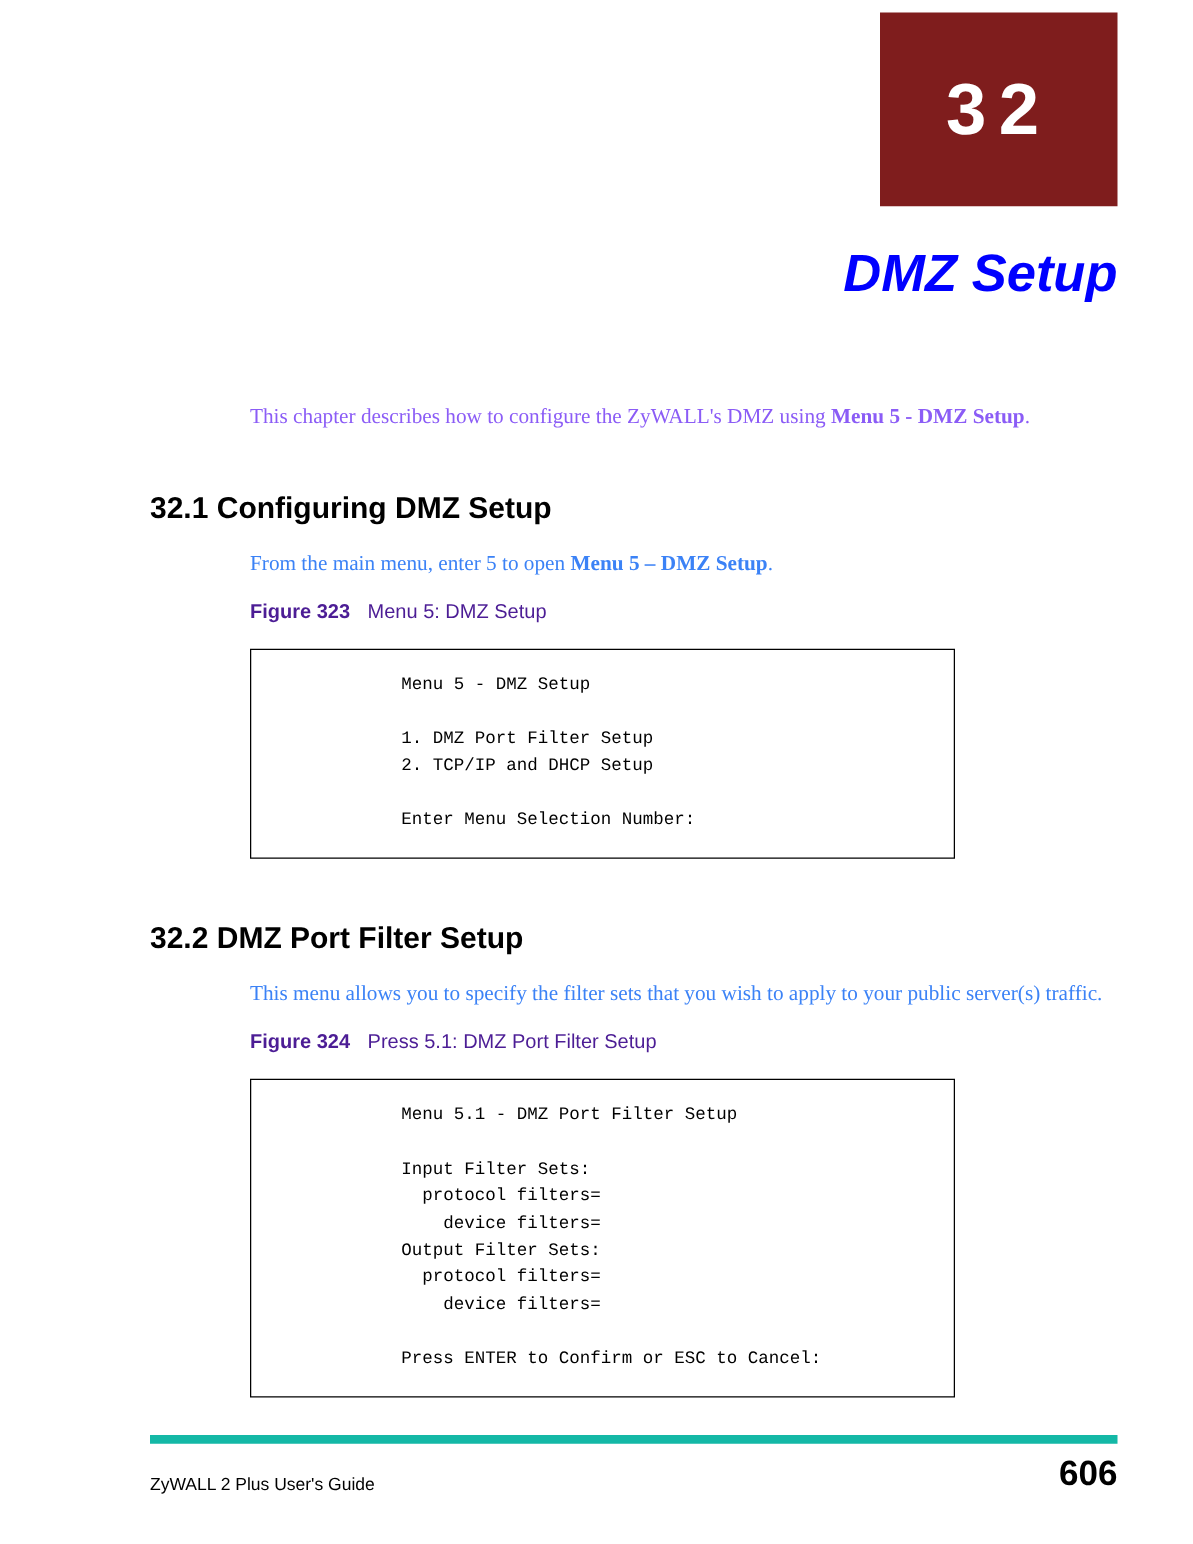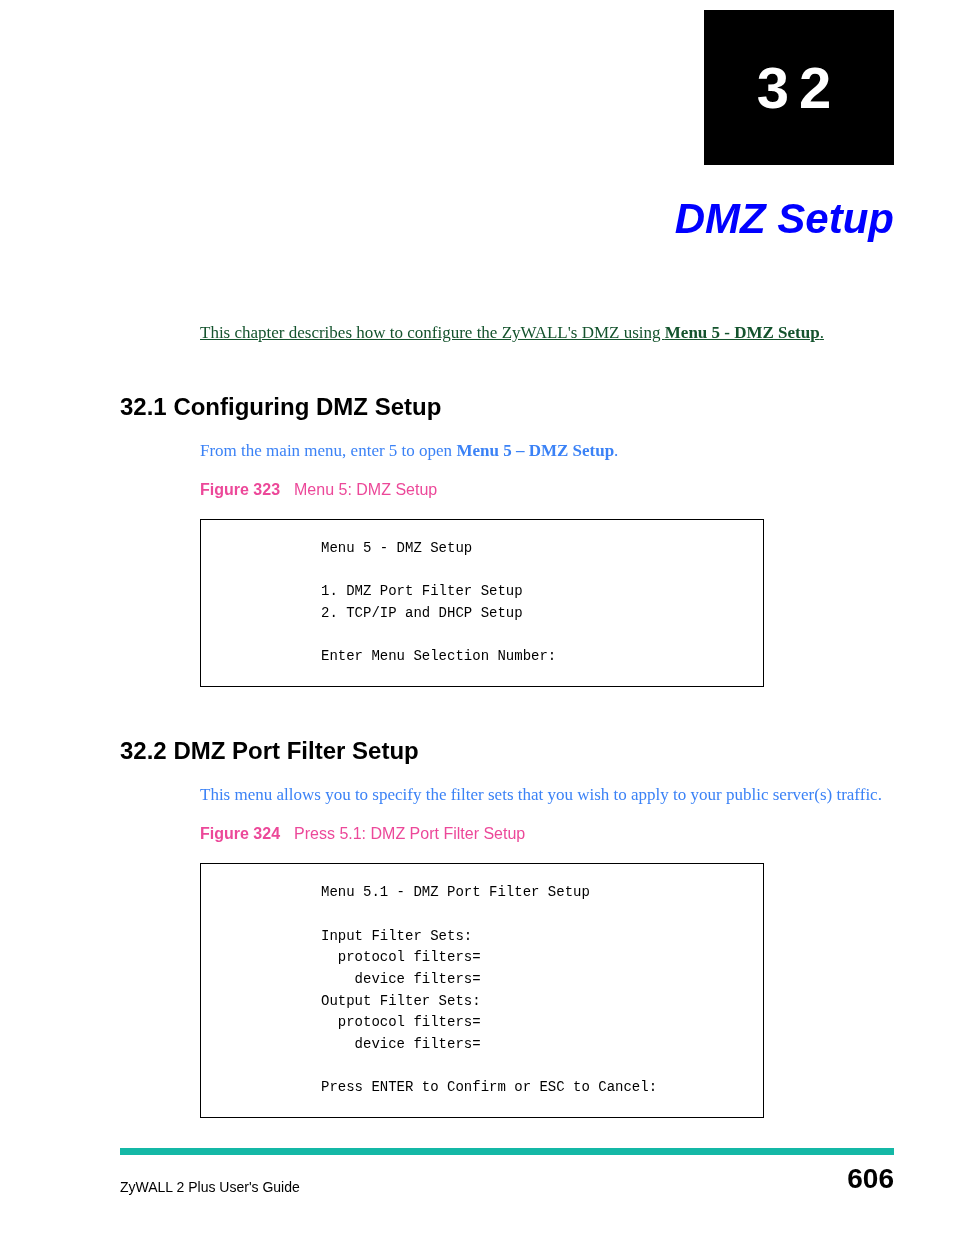--- a/index.html
+++ b/index.html
@@ -14,21 +14,21 @@
       font-family: "Times New Roman", Times, serif;
       position: relative;
       padding: 10px 60px 40px 120px;
     }
     .chapter-badge {
       position: absolute;
       top: 10px;
       right: 60px;
       width: 190px;
       height: 155px;
-      background: #000000;
+      background: #7f1d1d;
       color: #fff;
       display: flex;
       align-items: center;
       justify-content: center;
       font-family: Arial, Helvetica, sans-serif;
       font-weight: bold;
       font-size: 58px;
       letter-spacing: 10px;
     }
     .chapter-title {
@@ -39,22 +39,21 @@
       text-align: right;
       margin-top: 185px;
       margin-bottom: 80px;
       margin-right: 0;
       font-style: italic;
     }
     .intro-para {
       font-size: 17px;
       margin-left: 80px;
       margin-bottom: 50px;
-      color: #14532d;
-      text-decoration: underline;
+      color: #8b5cf6;
     }
     .intro-para .bold {
       font-weight: bold;
     }
     .section-heading {
       font-family: Arial, Helvetica, sans-serif;
       font-weight: bold;
       font-size: 24px;
       color: #000;
       margin-bottom: 20px;
@@ -67,21 +66,21 @@
       color: #3b82f6;
     }
     .body-para .bold {
       font-weight: bold;
     }
     .figure-caption {
       font-family: Arial, Helvetica, sans-serif;
       font-size: 16px;
       margin-left: 80px;
       margin-bottom: 20px;
-      color: #ec4899;
+      color: #4c1d95;
     }
     .figure-caption .fig-num {
       font-weight: bold;
       margin-right: 14px;
     }
     .code-box {
       border: 1px solid #000;
       margin-left: 80px;
       margin-right: 130px;
       padding: 18px 14px 18px 120px;

